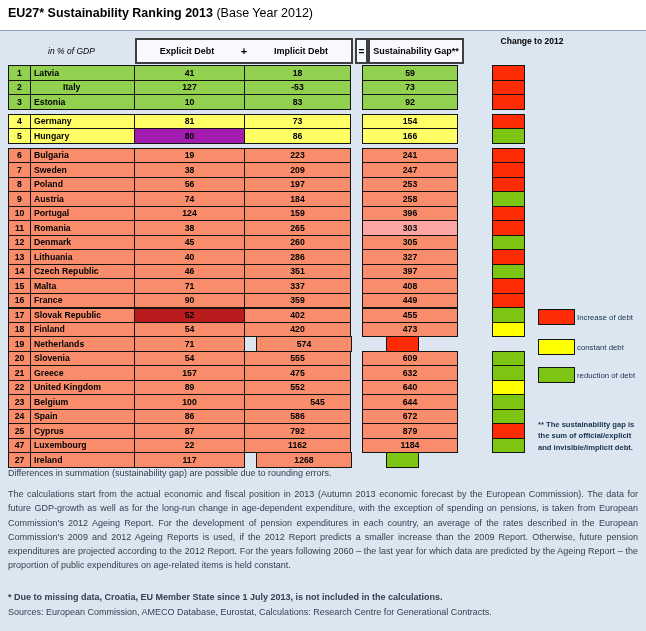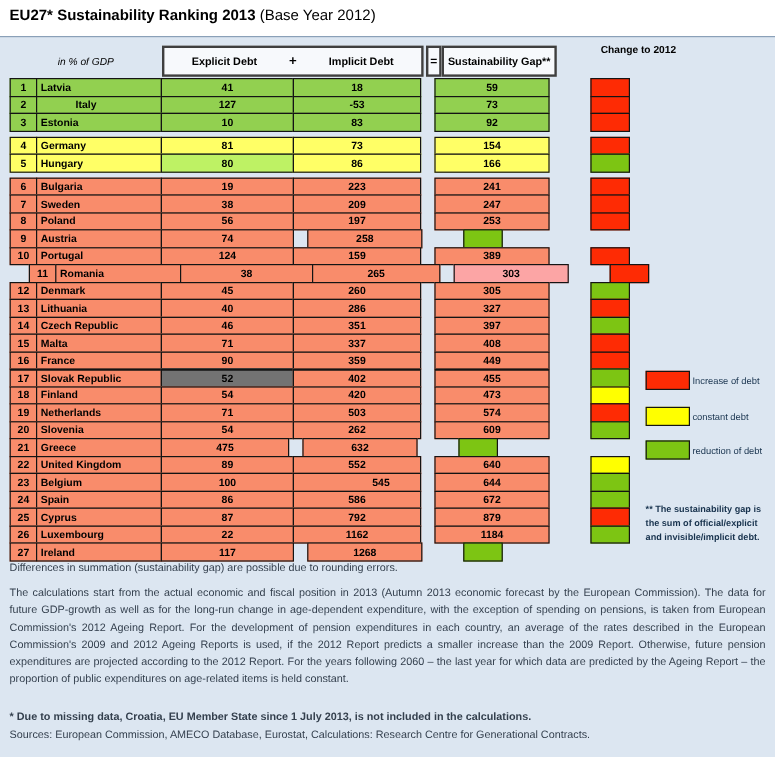--- a/index.html
+++ b/index.html
@@ -112,21 +112,21 @@
     <div class="cell tcell gcell c-exp" style="background: rgb(255, 255, 102);">81</div>
     <div class="cell tcell gcell c-imp" style="background: rgb(255, 255, 102);">73</div>
     <div class="cell c-eqspace"></div>
     <div class="cell tcell gcell c-gap" style="background: rgb(255, 255, 102);">154</div>
     <div class="cell c-sp2"></div>
     <div class="cell c-swatch" style="background: rgb(254, 43, 4);"></div>
   </div>
         <div class="row">
     <div class="cell tcell gcell c-rank" style="background: rgb(255, 255, 102);">5</div>
     <div class="cell tcell gcell c-country" style="background: rgb(255, 255, 102);">Hungary</div>
-    <div class="cell tcell gcell c-exp" style="background: #bef264; text-align: center;">80</div>
+    <div class="cell tcell gcell c-exp" style="background: #a21caf; text-align: center;">80</div>
     <div class="cell tcell gcell c-imp" style="background: rgb(255, 255, 102);">86</div>
     <div class="cell c-eqspace"></div>
     <div class="cell tcell gcell c-gap" style="background: rgb(255, 255, 102);">166</div>
     <div class="cell c-sp2"></div>
     <div class="cell c-swatch" style="background: rgb(125, 197, 19);"></div>
   </div>
         <div class="row gap-above">
     <div class="cell tcell gcell c-rank" style="background: rgb(249, 140, 107);">6</div>
     <div class="cell tcell gcell c-country" style="background: rgb(249, 140, 107);">Bulgaria</div>
     <div class="cell tcell gcell c-exp" style="background: rgb(249, 140, 107);">19</div>
@@ -153,37 +153,38 @@
     <div class="cell tcell gcell c-imp" style="background: rgb(249, 140, 107);">197</div>
     <div class="cell c-eqspace"></div>
     <div class="cell tcell gcell c-gap" style="background: rgb(249, 140, 107);">253</div>
     <div class="cell c-sp2"></div>
     <div class="cell c-swatch" style="background: rgb(254, 43, 4);"></div>
   </div>
         <div class="row">
     <div class="cell tcell gcell c-rank" style="background: rgb(249, 140, 107);">9</div>
     <div class="cell tcell gcell c-country" style="background: rgb(249, 140, 107);">Austria</div>
     <div class="cell tcell gcell c-exp" style="background: rgb(249, 140, 107);">74</div>
+    <div class="cell tcell gcell c-imp" style="background: rgb(249, 140, 107);">184</div>
     <div class="cell c-eqspace"></div>
     <div class="cell tcell gcell c-gap" style="background: rgb(249, 140, 107);">258</div>
     <div class="cell c-sp2"></div>
     <div class="cell c-swatch" style="background: rgb(125, 197, 19);"></div>
   </div>
         <div class="row">
     <div class="cell tcell gcell c-rank" style="background: rgb(249, 140, 107);">10</div>
     <div class="cell tcell gcell c-country" style="background: rgb(249, 140, 107);">Portugal</div>
     <div class="cell tcell gcell c-exp" style="background: rgb(249, 140, 107);">124</div>
     <div class="cell tcell gcell c-imp" style="background: rgb(249, 140, 107);">159</div>
     <div class="cell c-eqspace"></div>
-    <div class="cell tcell gcell c-gap" style="background: rgb(249, 140, 107);">389</div>
-    <div class="cell c-sp2"></div>
-    <div class="cell c-swatch" style="background: rgb(254, 43, 4);"></div>
-  </div>
-        <div class="row">
-    <div class="cell tcell gcell c-rank" style="background: rgb(249, 140, 107); margin-left: 16px;">11</div>
+    <div class="cell tcell gcell c-gap" style="background: rgb(249, 140, 107);">396</div>
+    <div class="cell c-sp2"></div>
+    <div class="cell c-swatch" style="background: rgb(254, 43, 4);"></div>
+  </div>
+        <div class="row">
+    <div class="cell tcell gcell c-rank" style="background: rgb(249, 140, 107);">11</div>
     <div class="cell tcell gcell c-country" style="background: rgb(249, 140, 107);">Romania</div>
     <div class="cell tcell gcell c-exp" style="background: rgb(249, 140, 107);">38</div>
     <div class="cell tcell gcell c-imp" style="background: rgb(249, 140, 107);">265</div>
     <div class="cell c-eqspace"></div>
     <div class="cell tcell gcell c-gap" style="background: #fca5a5;">303</div>
     <div class="cell c-sp2"></div>
     <div class="cell c-swatch" style="background: rgb(254, 43, 4);"></div>
   </div>
         <div class="row">
     <div class="cell tcell gcell c-rank" style="background: rgb(249, 140, 107);">12</div>
@@ -231,60 +232,60 @@
     <div class="cell tcell gcell c-exp" style="background: rgb(249, 140, 107);">90</div>
     <div class="cell tcell gcell c-imp" style="background: rgb(249, 140, 107);">359</div>
     <div class="cell c-eqspace"></div>
     <div class="cell tcell gcell c-gap" style="background: rgb(249, 140, 107);">449</div>
     <div class="cell c-sp2"></div>
     <div class="cell c-swatch" style="background: rgb(254, 43, 4);"></div>
   </div>
         <div class="row thick">
     <div class="cell tcell gcell c-rank" style="background: rgb(249, 140, 107);">17</div>
     <div class="cell tcell gcell c-country" style="background: rgb(249, 140, 107);">Slovak Republic</div>
-    <div class="cell tcell gcell c-exp" style="background: #737373;">52</div>
+    <div class="cell tcell gcell c-exp" style="background: #b91c1c;">52</div>
     <div class="cell tcell gcell c-imp" style="background: rgb(249, 140, 107);">402</div>
     <div class="cell c-eqspace"></div>
     <div class="cell tcell gcell c-gap" style="background: rgb(249, 140, 107);">455</div>
     <div class="cell c-sp2"></div>
     <div class="cell c-swatch" style="background: rgb(125, 197, 19);"></div>
   </div>
         <div class="row">
     <div class="cell tcell gcell c-rank" style="background: rgb(249, 140, 107);">18</div>
     <div class="cell tcell gcell c-country" style="background: rgb(249, 140, 107);">Finland</div>
     <div class="cell tcell gcell c-exp" style="background: rgb(249, 140, 107);">54</div>
     <div class="cell tcell gcell c-imp" style="background: rgb(249, 140, 107);">420</div>
     <div class="cell c-eqspace"></div>
     <div class="cell tcell gcell c-gap" style="background: rgb(249, 140, 107);">473</div>
     <div class="cell c-sp2"></div>
     <div class="cell c-swatch" style="background: rgb(255, 255, 0);"></div>
   </div>
         <div class="row">
     <div class="cell tcell gcell c-rank" style="background: rgb(249, 140, 107);">19</div>
     <div class="cell tcell gcell c-country" style="background: rgb(249, 140, 107);">Netherlands</div>
     <div class="cell tcell gcell c-exp" style="background: rgb(249, 140, 107);">71</div>
-    <div class="cell tcell gcell c-imp" style="background: rgb(249, 140, 107);">503</div>
     <div class="cell c-eqspace"></div>
     <div class="cell tcell gcell c-gap" style="background: rgb(249, 140, 107);">574</div>
     <div class="cell c-sp2"></div>
     <div class="cell c-swatch" style="background: rgb(254, 43, 4);"></div>
   </div>
         <div class="row">
     <div class="cell tcell gcell c-rank" style="background: rgb(249, 140, 107);">20</div>
     <div class="cell tcell gcell c-country" style="background: rgb(249, 140, 107);">Slovenia</div>
     <div class="cell tcell gcell c-exp" style="background: rgb(249, 140, 107);">54</div>
-    <div class="cell tcell gcell c-imp" style="background: rgb(249, 140, 107);">262</div>
+    <div class="cell tcell gcell c-imp" style="background: rgb(249, 140, 107);">555</div>
     <div class="cell c-eqspace"></div>
     <div class="cell tcell gcell c-gap" style="background: rgb(249, 140, 107);">609</div>
     <div class="cell c-sp2"></div>
     <div class="cell c-swatch" style="background: rgb(125, 197, 19);"></div>
   </div>
         <div class="row">
     <div class="cell tcell gcell c-rank" style="background: rgb(249, 140, 107);">21</div>
     <div class="cell tcell gcell c-country" style="background: rgb(249, 140, 107);">Greece</div>
+    <div class="cell tcell gcell c-exp" style="background: rgb(249, 140, 107);">157</div>
     <div class="cell tcell gcell c-imp" style="background: rgb(249, 140, 107);">475</div>
     <div class="cell c-eqspace"></div>
     <div class="cell tcell gcell c-gap" style="background: rgb(249, 140, 107);">632</div>
     <div class="cell c-sp2"></div>
     <div class="cell c-swatch" style="background: rgb(125, 197, 19);"></div>
   </div>
         <div class="row">
     <div class="cell tcell gcell c-rank" style="background: rgb(249, 140, 107);">22</div>
     <div class="cell tcell gcell c-country" style="background: rgb(249, 140, 107);">United Kingdom</div>
     <div class="cell tcell gcell c-exp" style="background: rgb(249, 140, 107);">89</div>
@@ -318,21 +319,21 @@
     <div class="cell tcell gcell c-rank" style="background: rgb(249, 140, 107);">25</div>
     <div class="cell tcell gcell c-country" style="background: rgb(249, 140, 107);">Cyprus</div>
     <div class="cell tcell gcell c-exp" style="background: rgb(249, 140, 107);">87</div>
     <div class="cell tcell gcell c-imp" style="background: rgb(249, 140, 107);">792</div>
     <div class="cell c-eqspace"></div>
     <div class="cell tcell gcell c-gap" style="background: rgb(249, 140, 107);">879</div>
     <div class="cell c-sp2"></div>
     <div class="cell c-swatch" style="background: rgb(254, 43, 4);"></div>
   </div>
         <div class="row">
-    <div class="cell tcell gcell c-rank" style="background: rgb(249, 140, 107);">26</div>
+    <div class="cell tcell gcell c-rank" style="background: rgb(249, 140, 107);">47</div>
     <div class="cell tcell gcell c-country" style="background: rgb(249, 140, 107);">Luxembourg</div>
     <div class="cell tcell gcell c-exp" style="background: rgb(249, 140, 107);">22</div>
     <div class="cell tcell gcell c-imp" style="background: rgb(249, 140, 107);">1162</div>
     <div class="cell c-eqspace"></div>
     <div class="cell tcell gcell c-gap" style="background: rgb(249, 140, 107);">1184</div>
     <div class="cell c-sp2"></div>
     <div class="cell c-swatch" style="background: rgb(125, 197, 19);"></div>
   </div>
         <div class="row">
     <div class="cell tcell gcell c-rank" style="background: rgb(249, 140, 107);">27</div>

